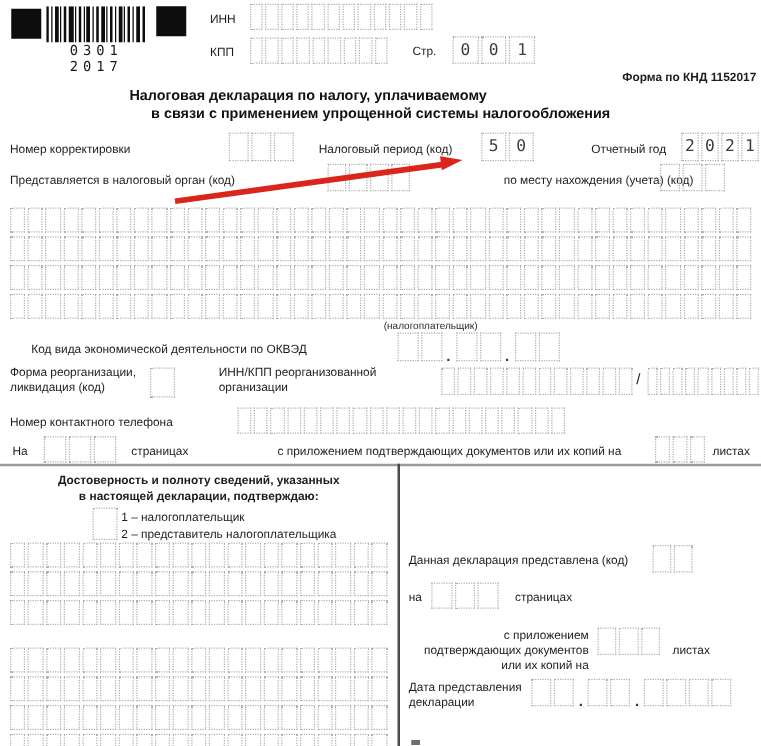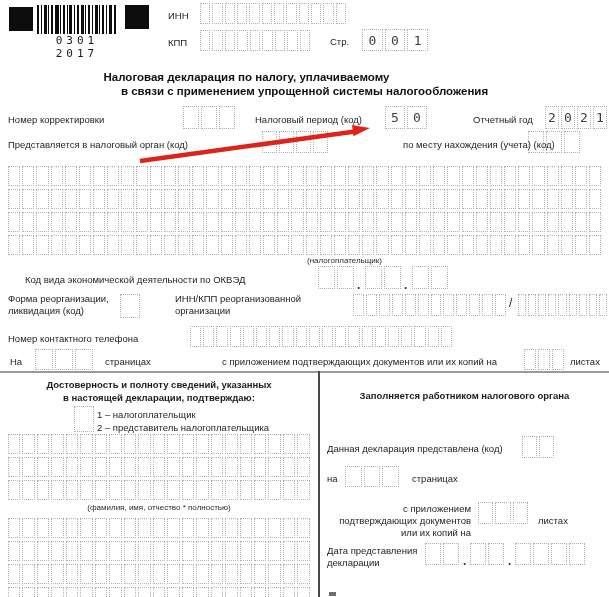--- a/index.html
+++ b/index.html
@@ -86,20 +86,21 @@
       <div class="cell"></div>
     </div>
 
   <div class="abs lbl" style="left:330px;top:36px;">Стр.</div>
   <div class="abs cells" style="left:362px;top:29px;width:66px;height:22px;">
       <div class="cell">0</div>
       <div class="cell">0</div>
       <div class="cell">1</div>
     </div>
 
+  <div class="abs lbl b rt" style="left:430px;top:57px;width:175px;">Форма по КНД 1152017</div>
 
   <div class="abs title b ctr" style="left:0;top:70px;width:493px;">Налоговая декларация по налогу, уплачиваемому</div>
   <div class="abs title b ctr" style="left:0;top:84px;width:609px;">в связи с применением упрощенной системы налогообложения</div>
 
   <div class="abs lbl" style="left:8px;top:114px;">Номер корректировки</div>
   <div class="abs cells" style="left:183px;top:106px;width:52px;height:23px;">
       <div class="cell"></div>
       <div class="cell"></div>
       <div class="cell"></div>
     </div>
@@ -469,21 +470,20 @@
       <div class="cell"></div>
       <div class="cell"></div>
       <div class="cell"></div>
       <div class="cell"></div>
       <div class="cell"></div>
       <div class="cell"></div>
       <div class="cell"></div>
       <div class="cell"></div>
       <div class="cell"></div>
     </div>
-  <div class="abs sm ctr" style="left:0;top:503px;width:318px;">(фамилия, имя, отчество * полностью)</div>
   <div class="abs cells" style="left:8px;top:518px;width:302px;height:20px;">
       <div class="cell"></div>
       <div class="cell"></div>
       <div class="cell"></div>
       <div class="cell"></div>
       <div class="cell"></div>
       <div class="cell"></div>
       <div class="cell"></div>
       <div class="cell"></div>
       <div class="cell"></div>
@@ -563,21 +563,20 @@
       <div class="cell"></div>
       <div class="cell"></div>
       <div class="cell"></div>
       <div class="cell"></div>
       <div class="cell"></div>
       <div class="cell"></div>
       <div class="cell"></div>
       <div class="cell"></div>
     </div>
 
-  <div class="abs lbl b ctr" style="left:320px;top:390px;width:289px;">Заполняется работником налогового органа</div>
   <div class="abs lbl" style="left:327px;top:443px;">Данная декларация представлена (код)</div>
   <div class="abs cells" style="left:522px;top:436px;width:32px;height:22px;">
       <div class="cell"></div>
       <div class="cell"></div>
     </div>
   <div class="abs lbl" style="left:327px;top:473px;">на</div>
   <div class="abs cells" style="left:345px;top:466px;width:54px;height:21px;">
       <div class="cell"></div>
       <div class="cell"></div>
       <div class="cell"></div>

